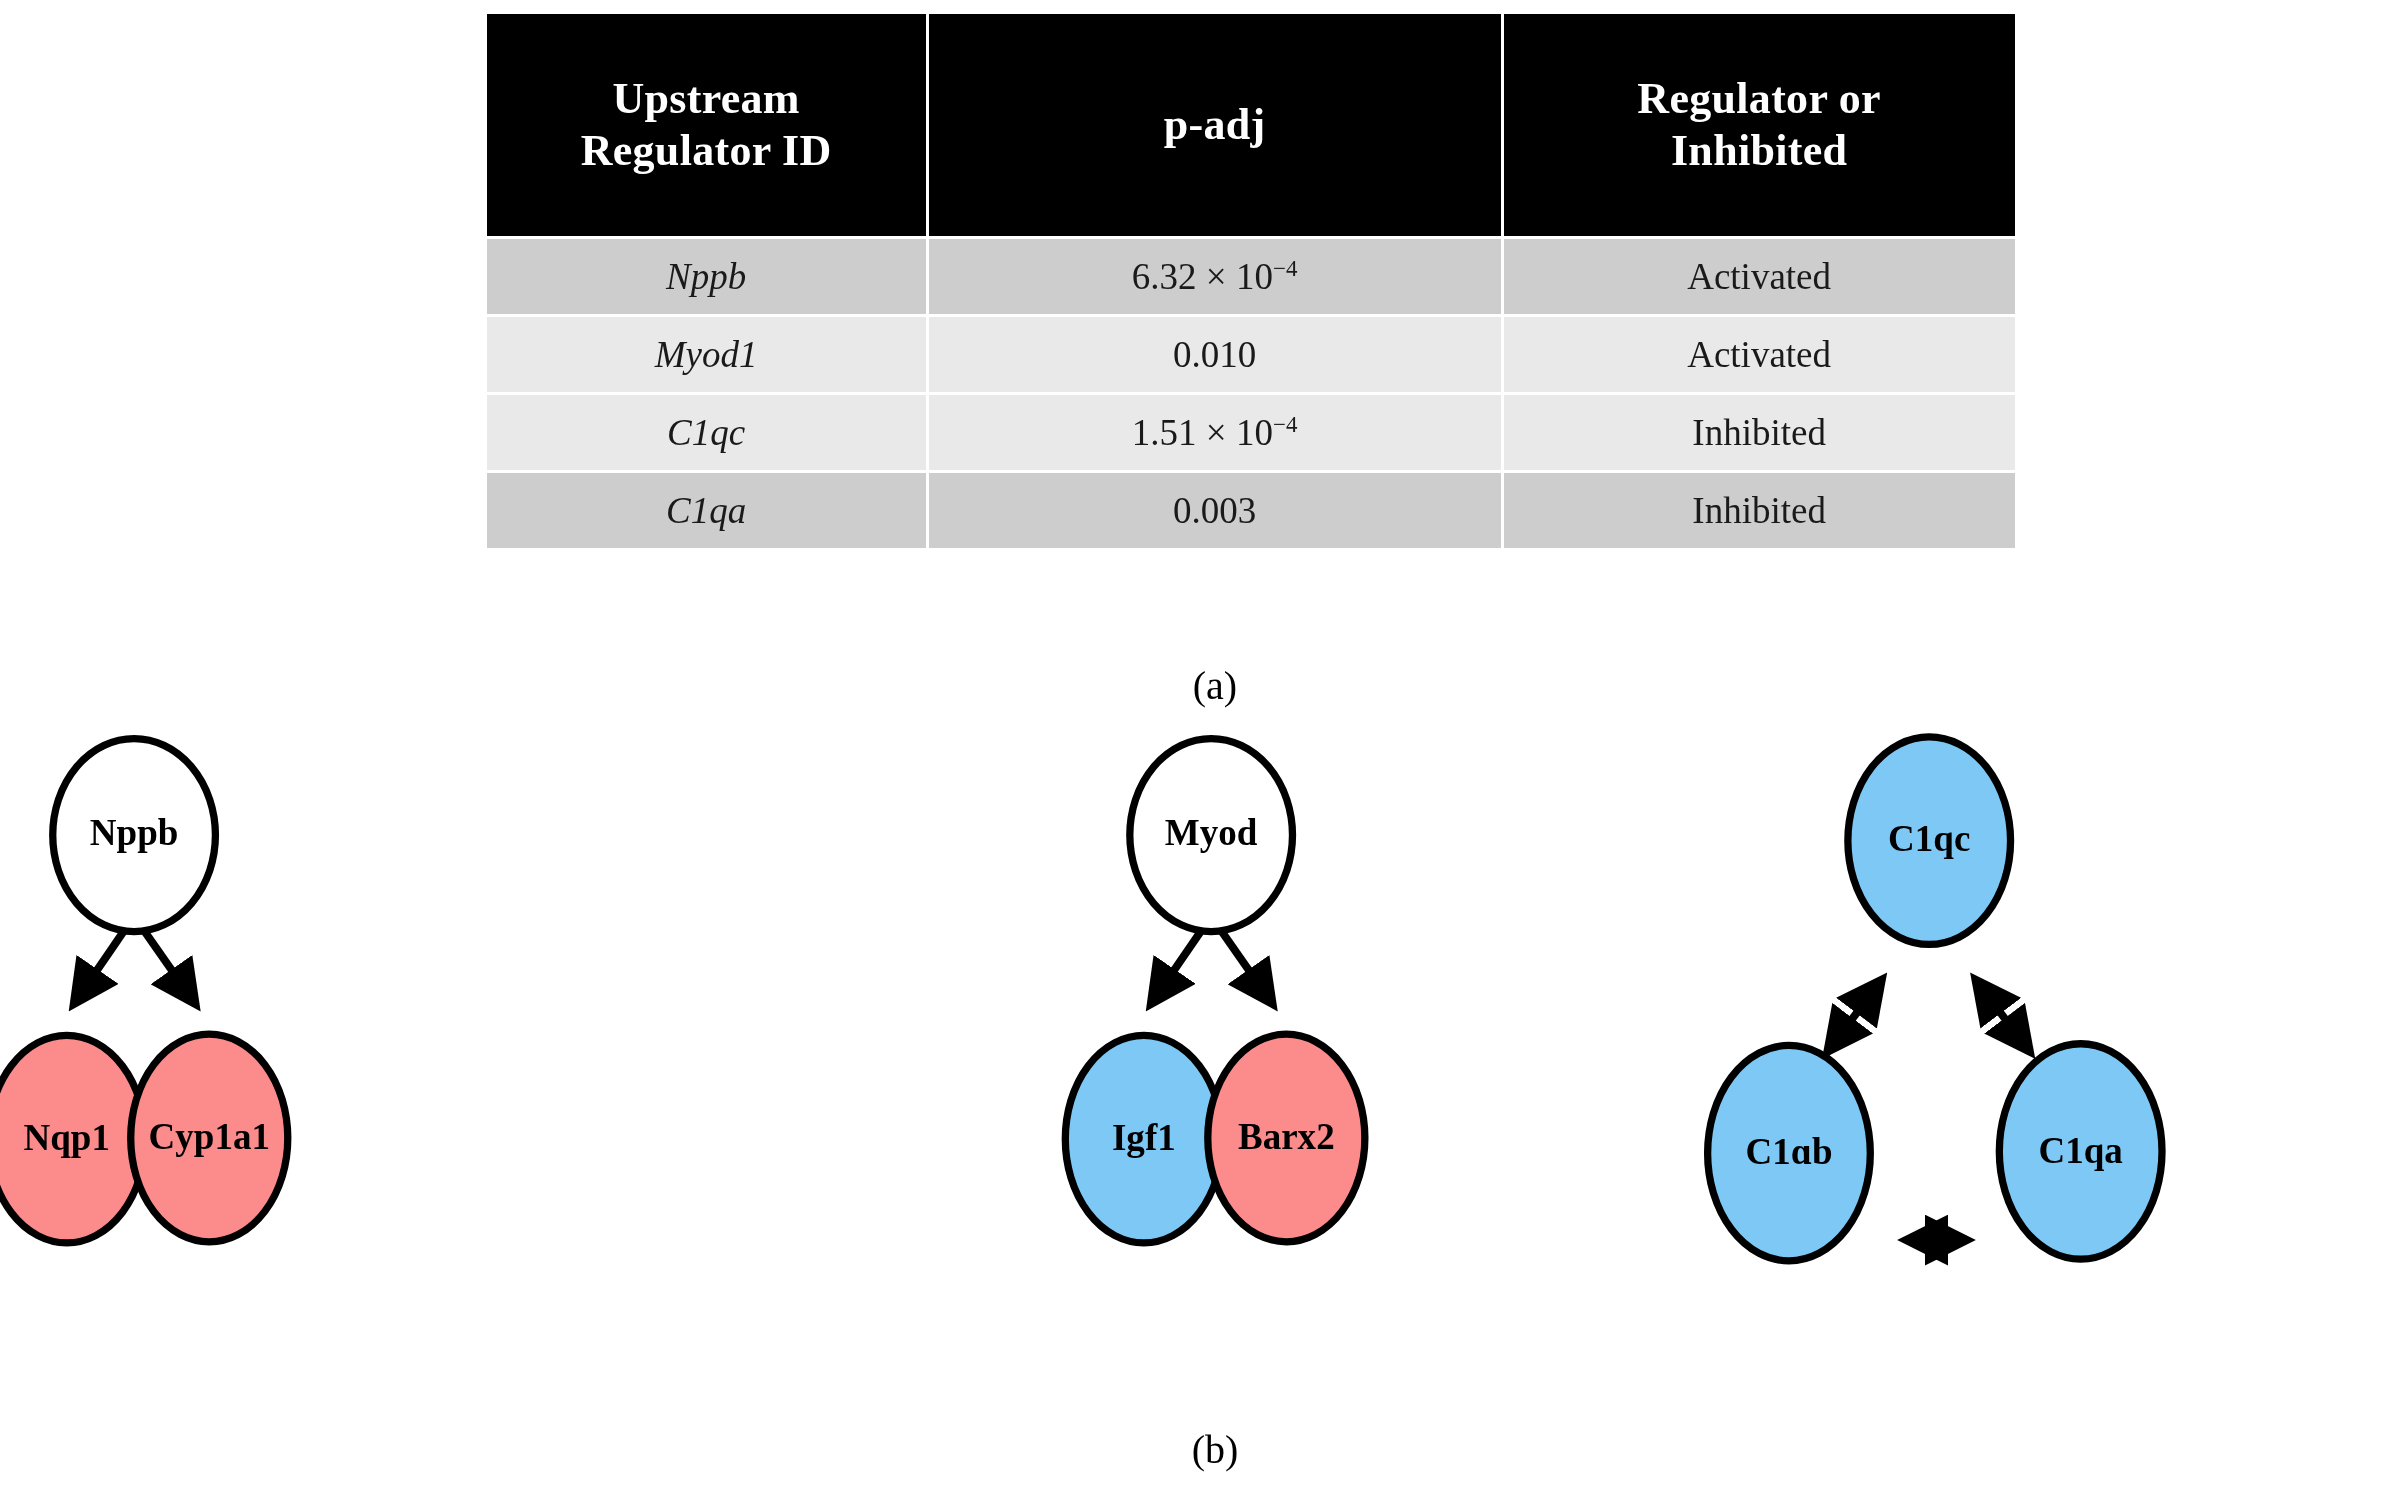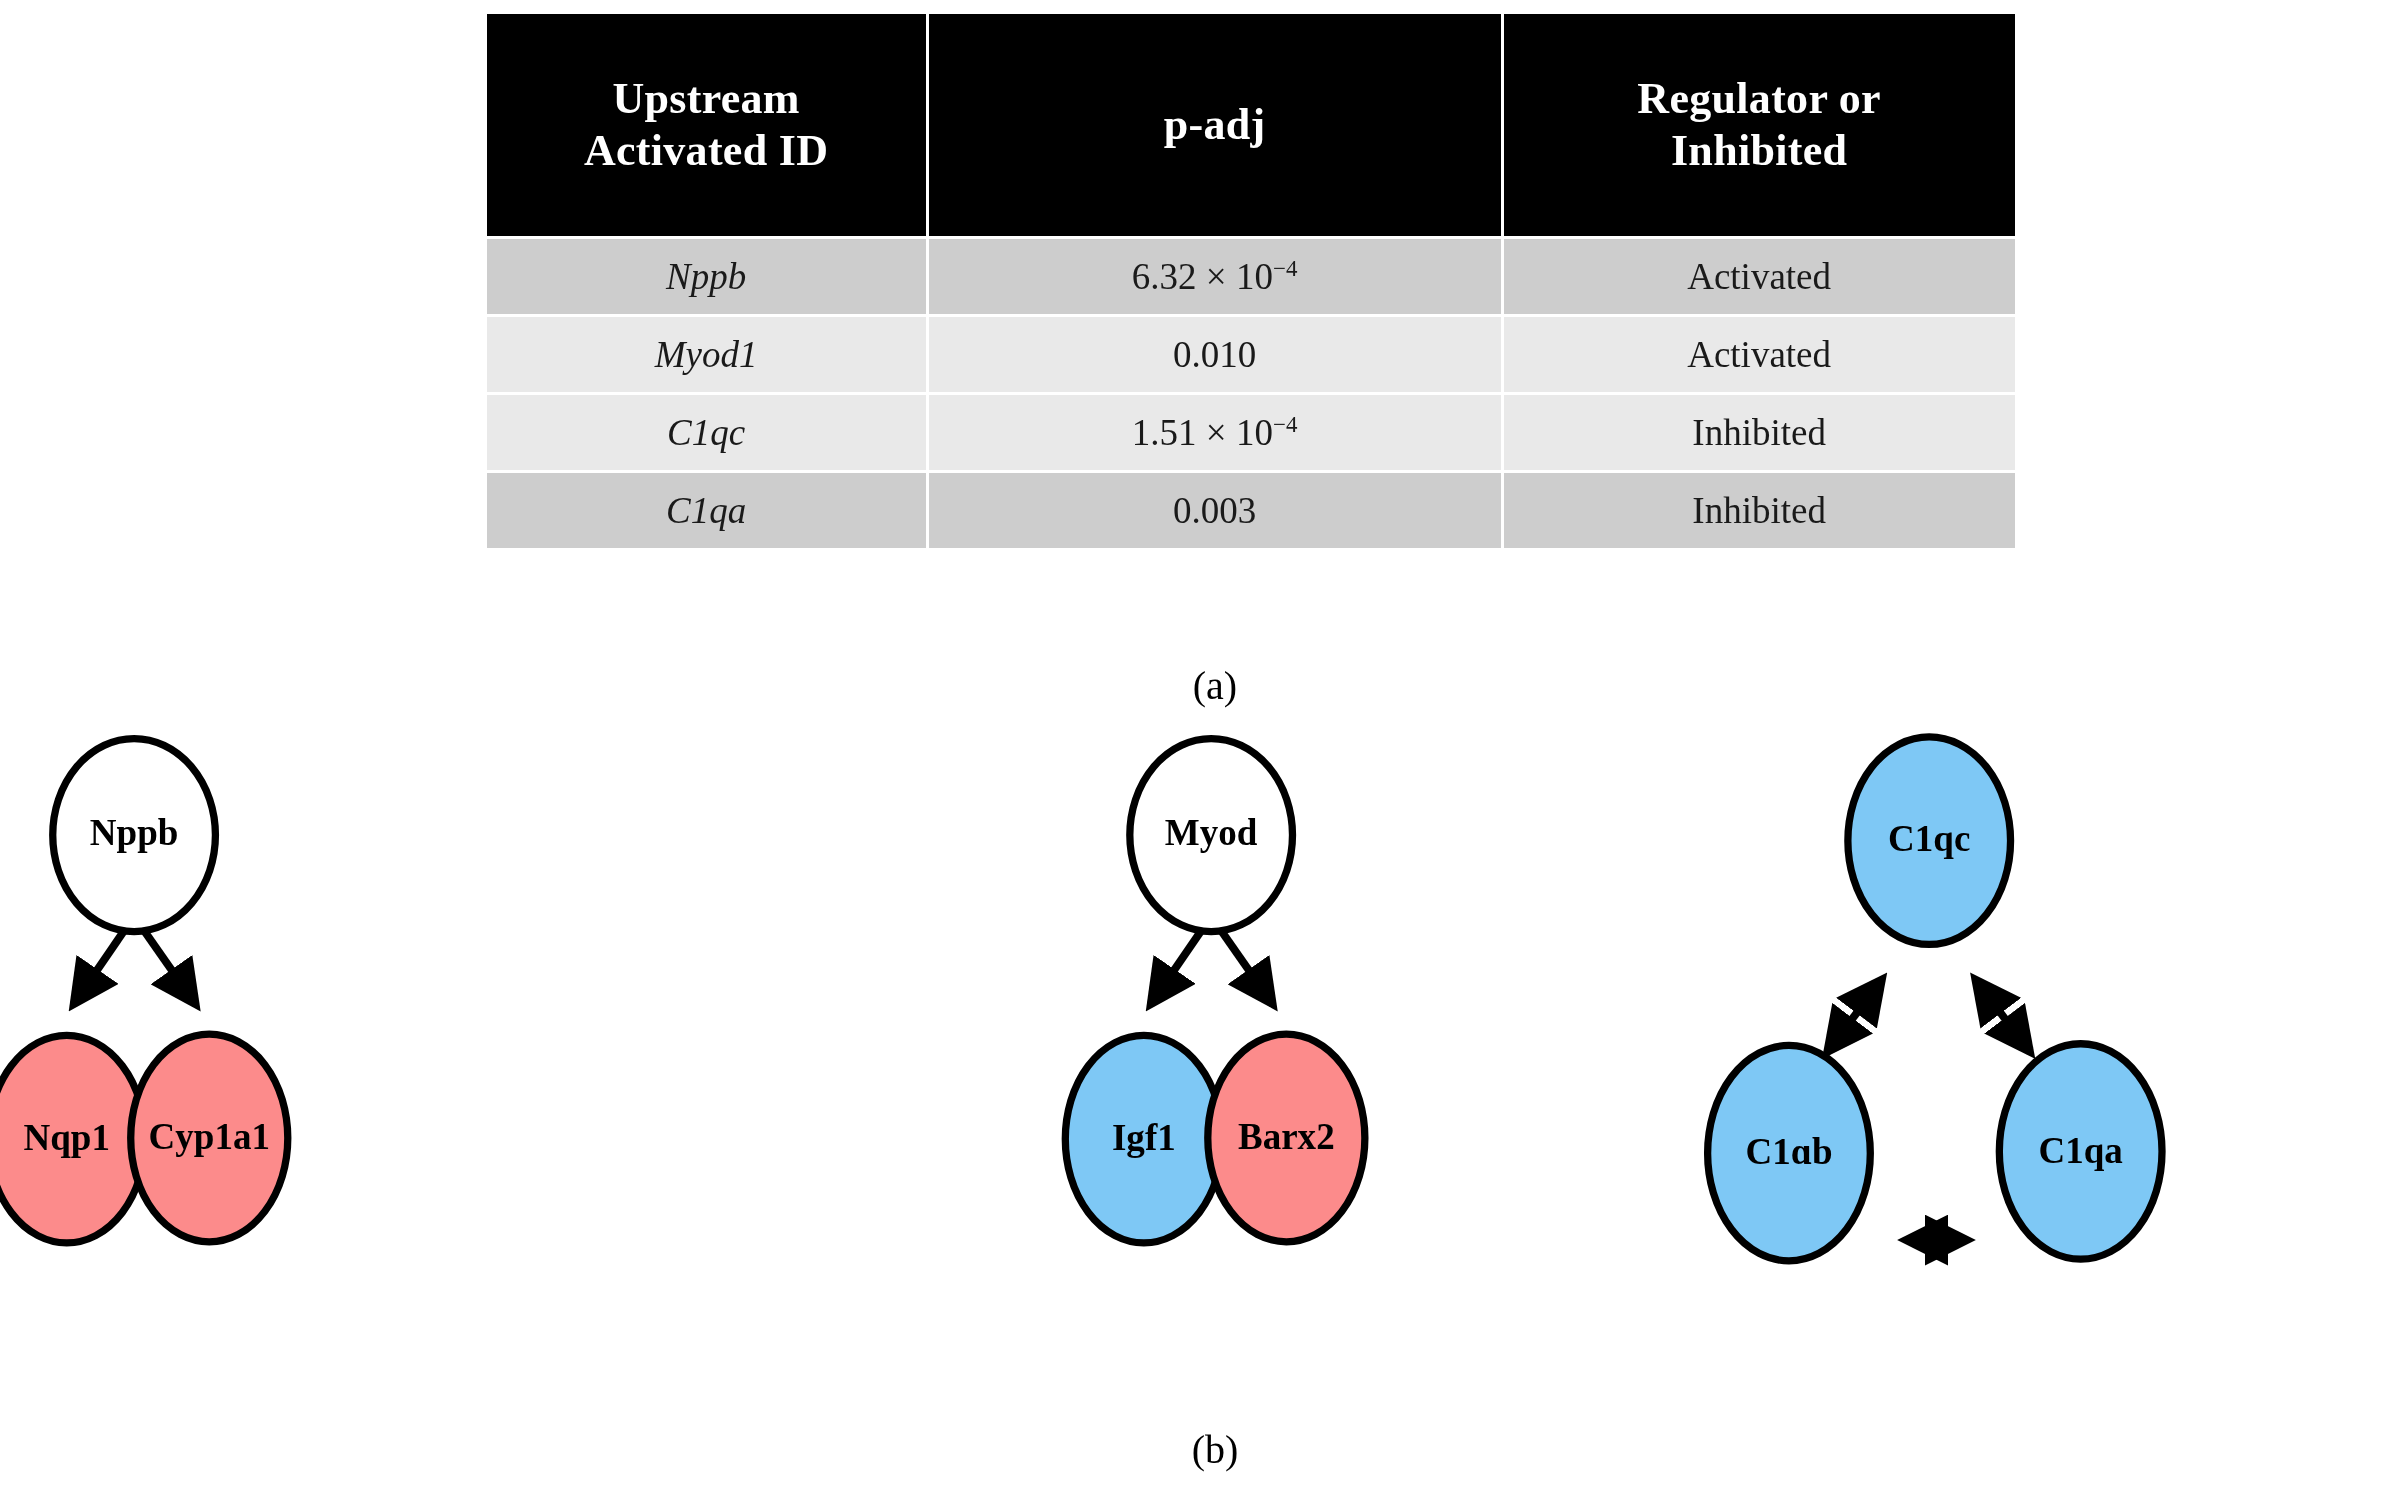--- a/index.html
+++ b/index.html
@@ -119,21 +119,21 @@
   <table class="reg-table">
     <colgroup>
         <col class="c1">
         <col class="c2">
         <col class="c3">
       </colgroup>
     <thead>
       <tr>
         <th>
           <span>Upstream</span><br>
-          <span>Activated ID</span>
+          <span>Regulator ID</span>
         </th>
         <th>
           <span>p-adj</span>
         </th>
         <th>
           <span>Regulator or</span><br>
           <span>Inhibited</span>
         </th>
       </tr>
     </thead>

